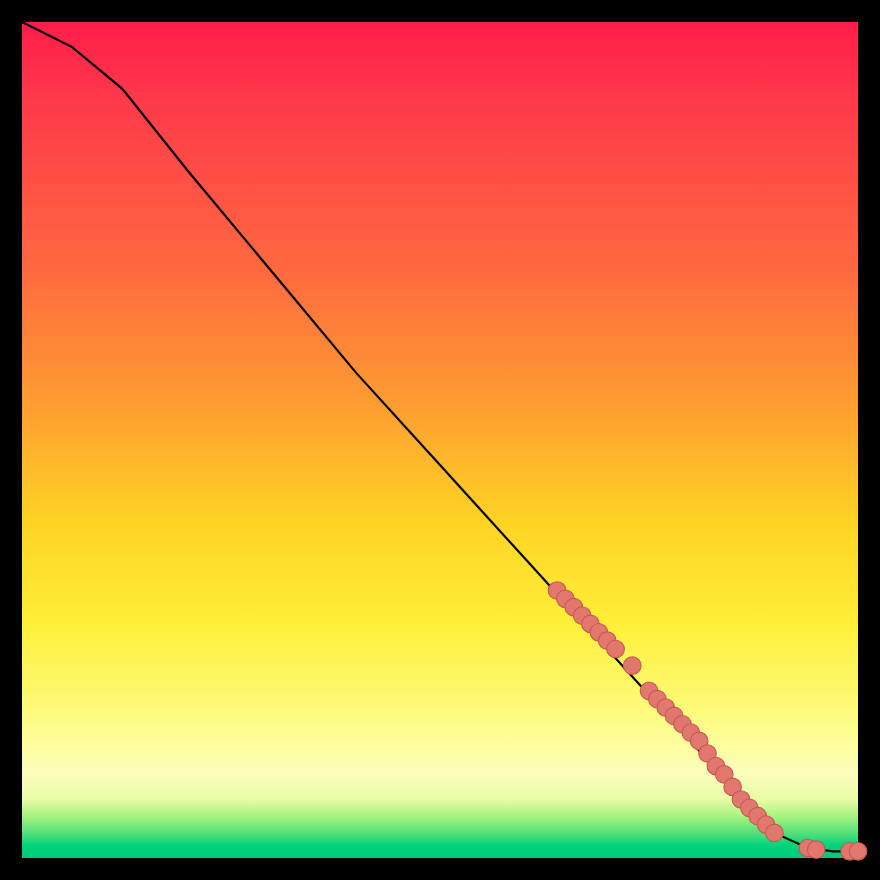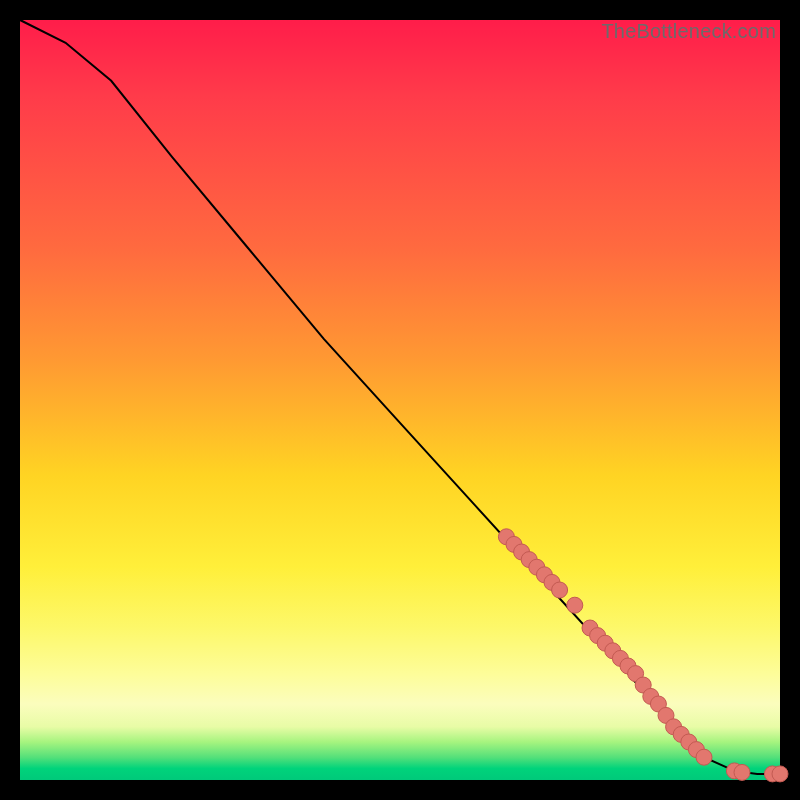--- a/index.html
+++ b/index.html
@@ -69,21 +69,20 @@
     fill: #e2776e;
     stroke: #c35a52;
     stroke-width: 1;
   }
 </style>
 </head>
 <body>
 
 <div class="stage">
   <div class="plot">
-    <div class="attribution">TheBottleneck.com</div>
     <svg class="overlay" viewBox="0 0 760 760">
       <path id="curve-path" class="curve" d="M0.0 0.0 L45.6 22.8 L91.2 60.8 L152.0 136.8 L228.0 228.0 L304.0 319.2 L380.0 402.8 L456.0 486.4 L532.0 570.0 L608.0 653.6 L653.6 706.8 L684.0 737.2 L714.4 750.9 L737.2 753.9 L760.0 753.9"></path>
       <g id="markers">
           <circle cx="486.4" cy="516.8" r="8" class="marker"></circle>
           <circle cx="494.0" cy="524.4" r="8" class="marker"></circle>
           <circle cx="501.6" cy="532.0" r="8" class="marker"></circle>
           <circle cx="509.2" cy="539.6" r="8" class="marker"></circle>
           <circle cx="516.8" cy="547.2" r="8" class="marker"></circle>
           <circle cx="524.4" cy="554.8" r="8" class="marker"></circle>
           <circle cx="532.0" cy="562.4" r="8" class="marker"></circle>

